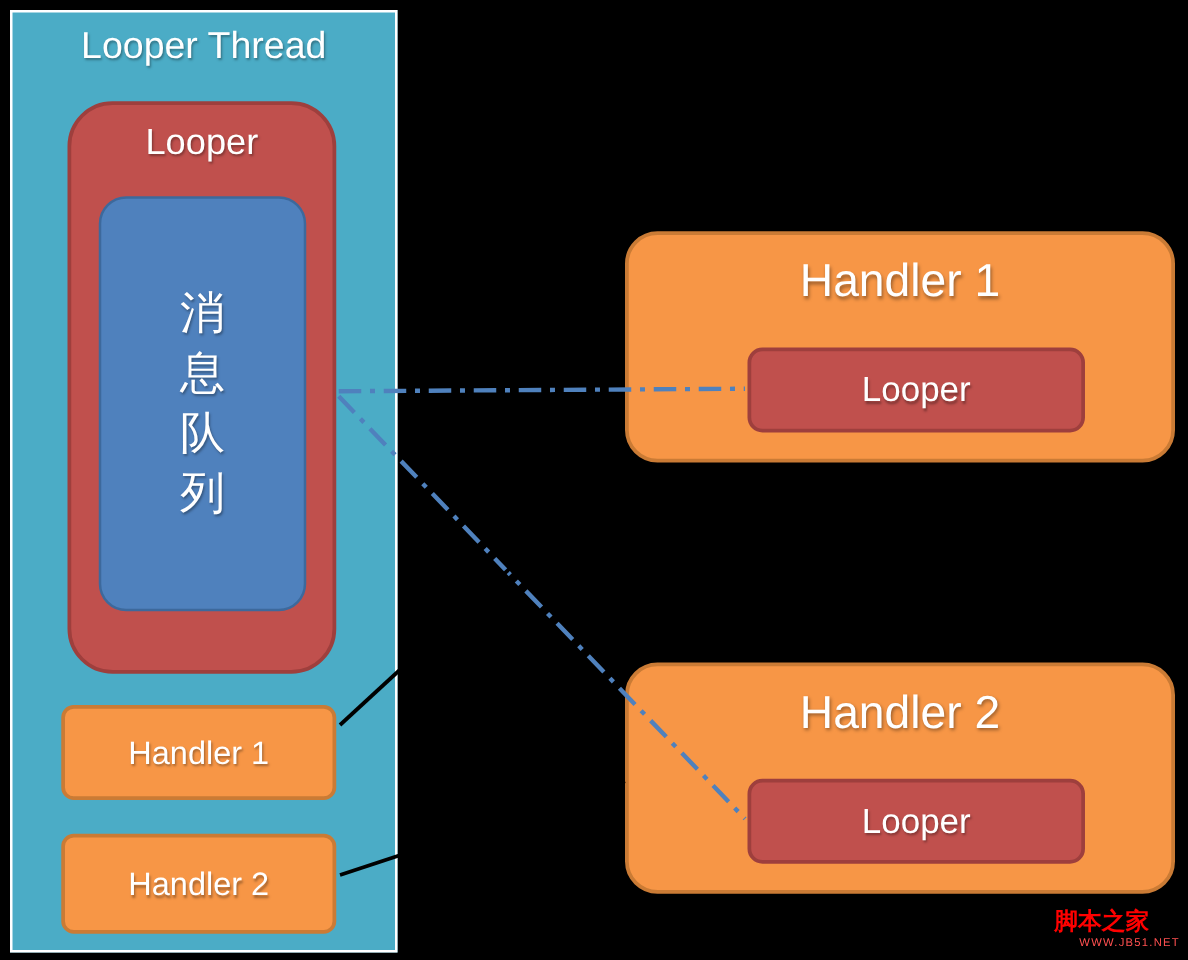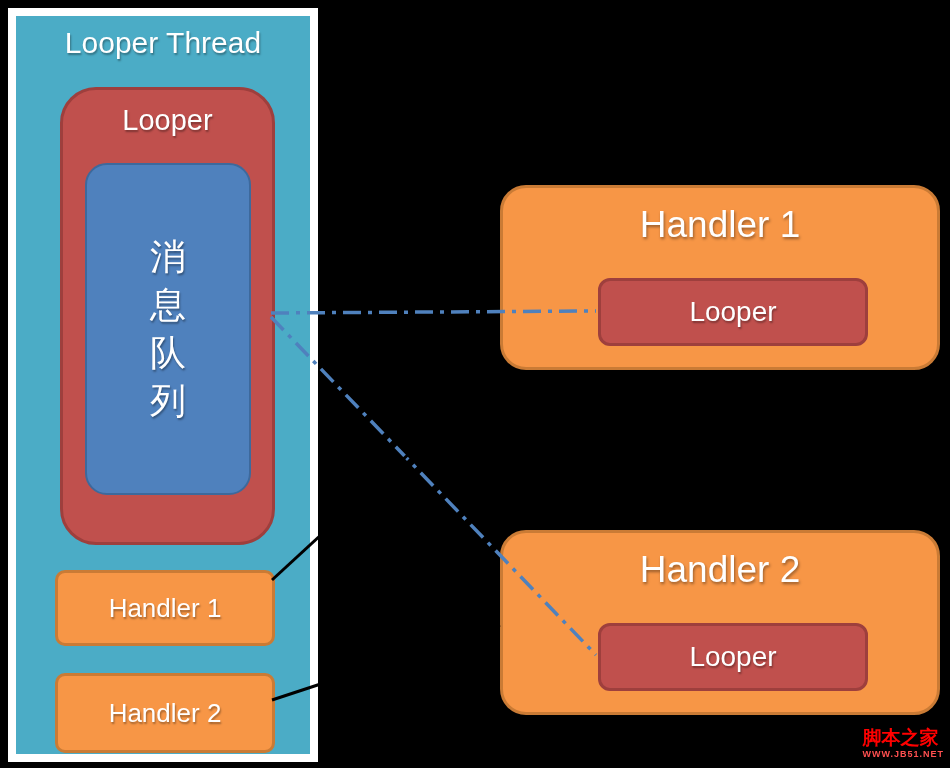--- a/index.html
+++ b/index.html
@@ -10,21 +10,21 @@
     font-family: "Liberation Sans", sans-serif;
     overflow: hidden;
   }
 
   
   .thread-box {
     position: absolute;
     left: 8px; top: 8px;
     width: 310px; height: 754px;
     background: #4BACC6;
-    border: 8px solid #ffffff;
+    border: 2px solid #ffffff;
     z-index: 1;
   }
   .thread-title {
     position: absolute;
     left: 0; top: 10px; width: 100%;
     text-align: center;
     color: #ffffff;
     font-size: 30px;
     text-shadow: 1px 2px 2px rgba(0,0,0,0.35);
   }
@@ -139,24 +139,25 @@
     z-index: 4;
   }
   .wm-title {
     color: #FF0000;
     font-weight: bold;
     font-size: 19px;
     line-height: 20px;
   }
   .wm-url {
     color: #FF5050;
-    font-weight: bold;
+    font-weight: normal;
     font-size: 9px;
     letter-spacing: 1px;
     line-height: 12px;
+    margin-left: 20px;
   }
 </style>
 </head>
 <body>
 
 <div class="thread-box">
   <div class="thread-title">Looper Thread</div>
 
   <div class="looper-box">
     <div class="looper-title">Looper</div>

